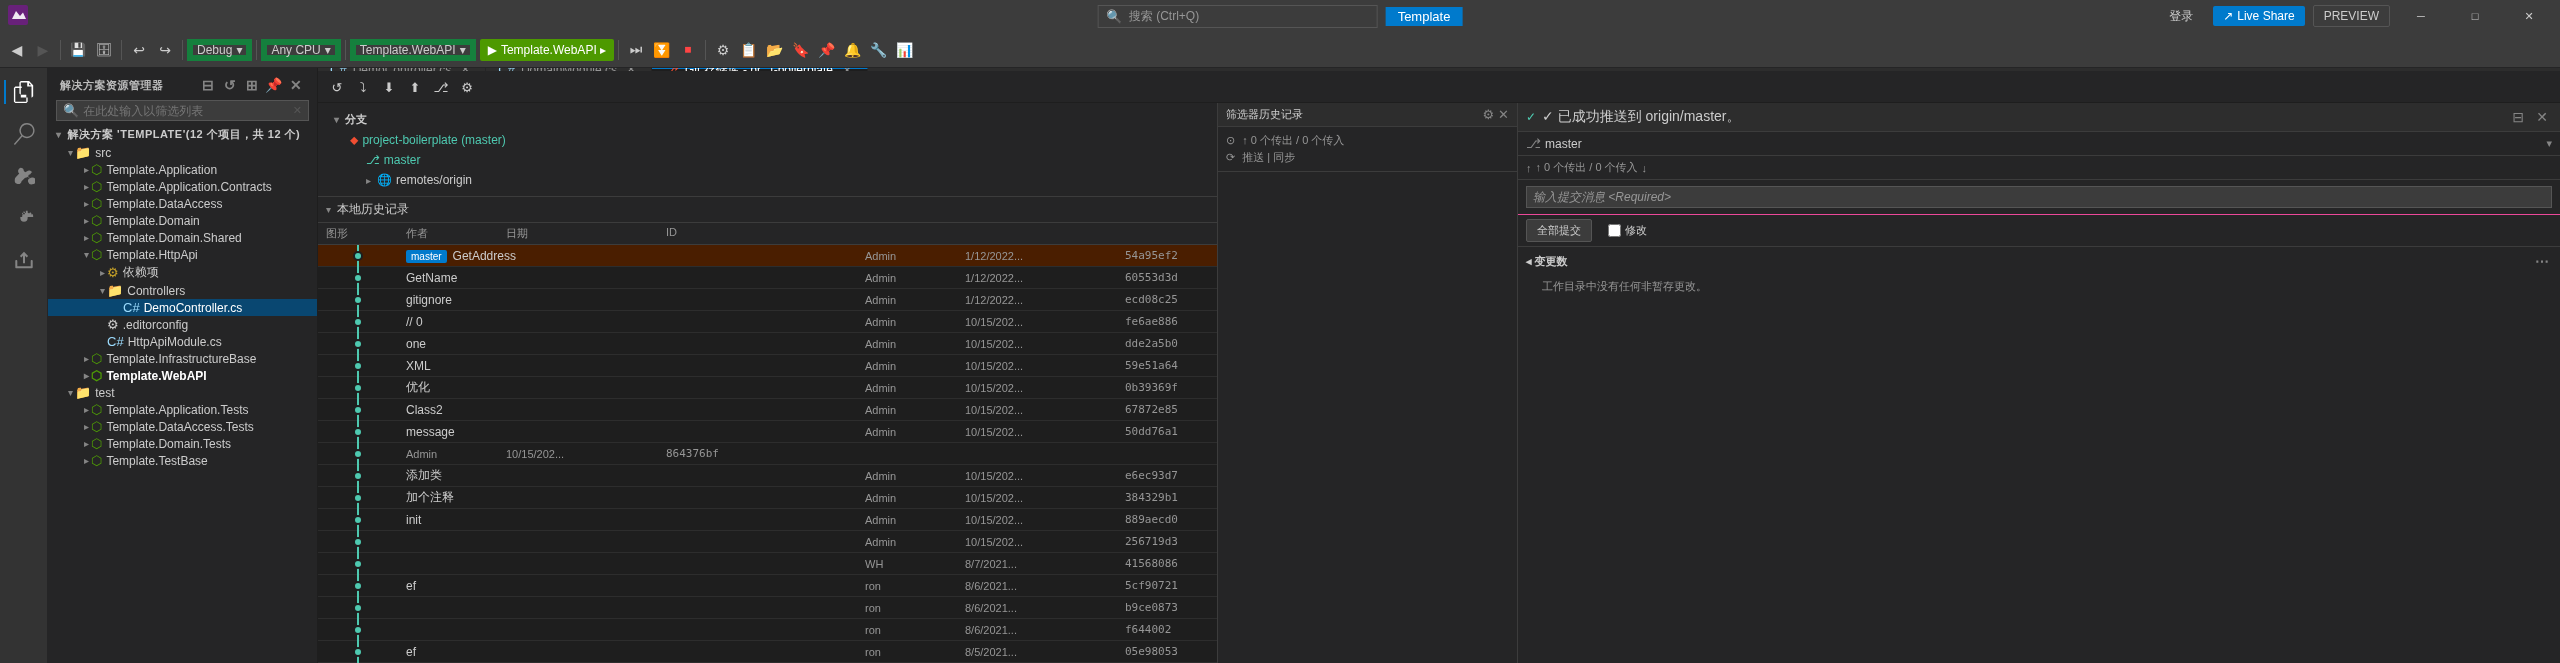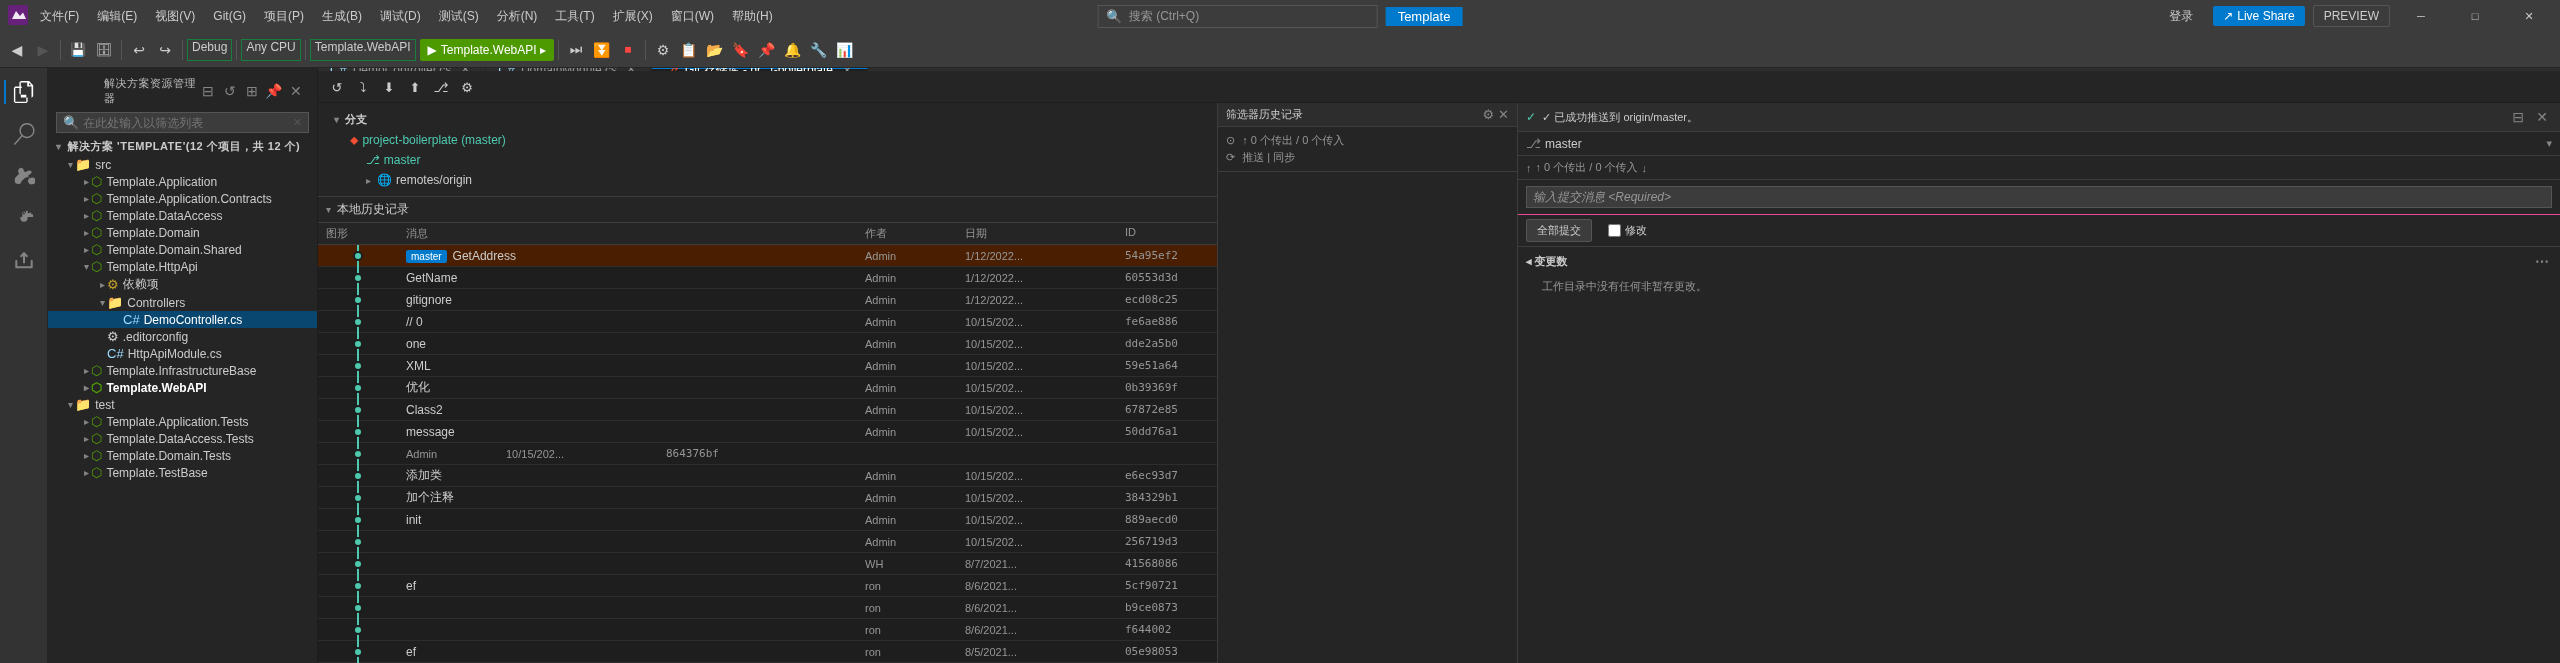--- a/index.html
+++ b/index.html
@@ -81,27 +81,26 @@
     .toolbar-separator {
       width: 1px; height: 20px;
       background: #555;
       margin: 0 4px;
     }
     .toolbar-dropdown {
       display: flex;
       align-items: center;
       height: 22px;
       background: #3c3c3c;
-      border: 1px solid #15803d;
+      border: 6px solid #15803d;
       color: #cccccc;
       font-size: 12px;
       padding: 0 4px;
-      gap: 20px;
+      gap: 4px;
       cursor: pointer;
-      flex-direction: column;
     }
     .run-btn {
       display: flex; align-items: center; gap: 4px;
       height: 22px;
       background: #4d9900;
       color: white;
       padding: 0 8px;
       font-size: 12px;
       cursor: pointer;
       border-radius: 2px;
@@ -168,25 +167,24 @@
       display: flex;
       flex-direction: column;
       border-right: 1px solid #1e1e1e;
     }
     .sidebar-title-bar {
       display: flex;
       align-items: center;
       justify-content: space-between;
       padding: 8px 12px 4px;
       font-size: 11px;
-      font-weight: 400;
+      font-weight: 700;
       text-transform: uppercase;
       color: #bbbbbb;
       letter-spacing: 0.5px;
-      margin-left: 44px;
     }
     .sidebar-icons { display: flex; gap: 4px; }
     .sidebar-icon-btn {
       font-size: 14px; color: #858585; cursor: pointer;
       width: 18px; height: 18px;
       display: flex; align-items: center; justify-content: center;
     }
     .search-bar {
       display: flex; align-items: center;
       margin: 2px 8px 4px;
@@ -441,35 +439,20 @@
 
 <div id="title-bar">
 
   <div style="margin-right:4px;">
     <svg width="20" height="20" viewBox="0 0 20 20">
       <rect width="20" height="20" fill="#68217a" rx="2"></rect>
       <path d="M4 14L8 6l4 5 3-3.5L18 14H4z" fill="white" opacity="0.9"></path>
     </svg>
   </div>
 
-  <div class="menu-bar">
-    <span class="menu-item">文件(F)</span>
-    <span class="menu-item">编辑(E)</span>
-    <span class="menu-item">视图(V)</span>
-    <span class="menu-item">Git(G)</span>
-    <span class="menu-item">项目(P)</span>
-    <span class="menu-item">生成(B)</span>
-    <span class="menu-item">调试(D)</span>
-    <span class="menu-item">测试(S)</span>
-    <span class="menu-item">分析(N)</span>
-    <span class="menu-item">工具(T)</span>
-    <span class="menu-item">扩展(X)</span>
-    <span class="menu-item">窗口(W)</span>
-    <span class="menu-item">帮助(H)</span>
-  </div>
 
   <div class="title-center">
 
     <div style="display:flex;align-items:center;background:#3c3c3c;border:1px solid #555;padding:2px 8px;width:280px;gap:6px;">
       <span style="color:#969696;font-size:13px;">🔍</span>
       <span style="color:#969696;font-size:12px;">搜索 (Ctrl+Q)</span>
     </div>
     <div class="title-template-badge">Template</div>
   </div>
 
@@ -770,21 +753,20 @@
 
           <div style="background:#252526;padding:4px 8px;border-bottom:1px solid #3c3c3c;">
             <div style="display:flex;align-items:center;gap:4px;">
               <span class="chevron">▾</span>
               <span>本地历史记录</span>
             </div>
           </div>
 
           <div class="git-col-headers">
             <div class="git-col col-graph">图形</div>
-            <div class="git-col col-msg">消息</div>
             <div class="git-col col-author">作者</div>
             <div class="git-col col-date">日期</div>
             <div class="git-col col-id">ID</div>
           </div>
 
           <div class="git-rows" id="commit-rows">
           <div class="git-row highlighted">
                 <div style="width: 80px; display: flex; align-items: center; justify-content: center; position: relative; height: 22px;">
                   <div style="position: absolute; width: 2px; background: rgb(78, 201, 176); top: 0px; bottom: 0px; left: 50%; transform: translateX(-50%);"></div>
                   <div style="width: 10px; height: 10px; border-radius: 50%; background: rgb(78, 201, 176); border: 2px solid rgb(30, 30, 30); z-index: 1; position: relative;"></div>
@@ -993,21 +975,21 @@
               <span>⟳</span>
               <span style="margin-left:4px;">推送 | 同步</span>
             </div>
           </div>
         </div>
 
         <div id="git-info">
           <div class="git-info-header">
             <div style="display:flex;align-items:center;gap:6px;">
               <span style="color:#4ec9b0;">✓</span>
-              <span style="font-size:11px;">✓ 已成功推送到 origin/master。</span>
+              <span style="font-size:14px;">✓ 已成功推送到 origin/master。</span>
             </div>
             <div class="git-info-icons">
               <span class="git-info-icon">⊟</span>
               <span class="git-info-icon">✕</span>
             </div>
           </div>
 
           <div style="padding:4px 8px;display:flex;align-items:center;gap:4px;border-bottom:1px solid #3c3c3c;">
             <span style="font-size:13px;color:#858585;">⎇</span>
             <span style="font-size:12px;">master</span>

